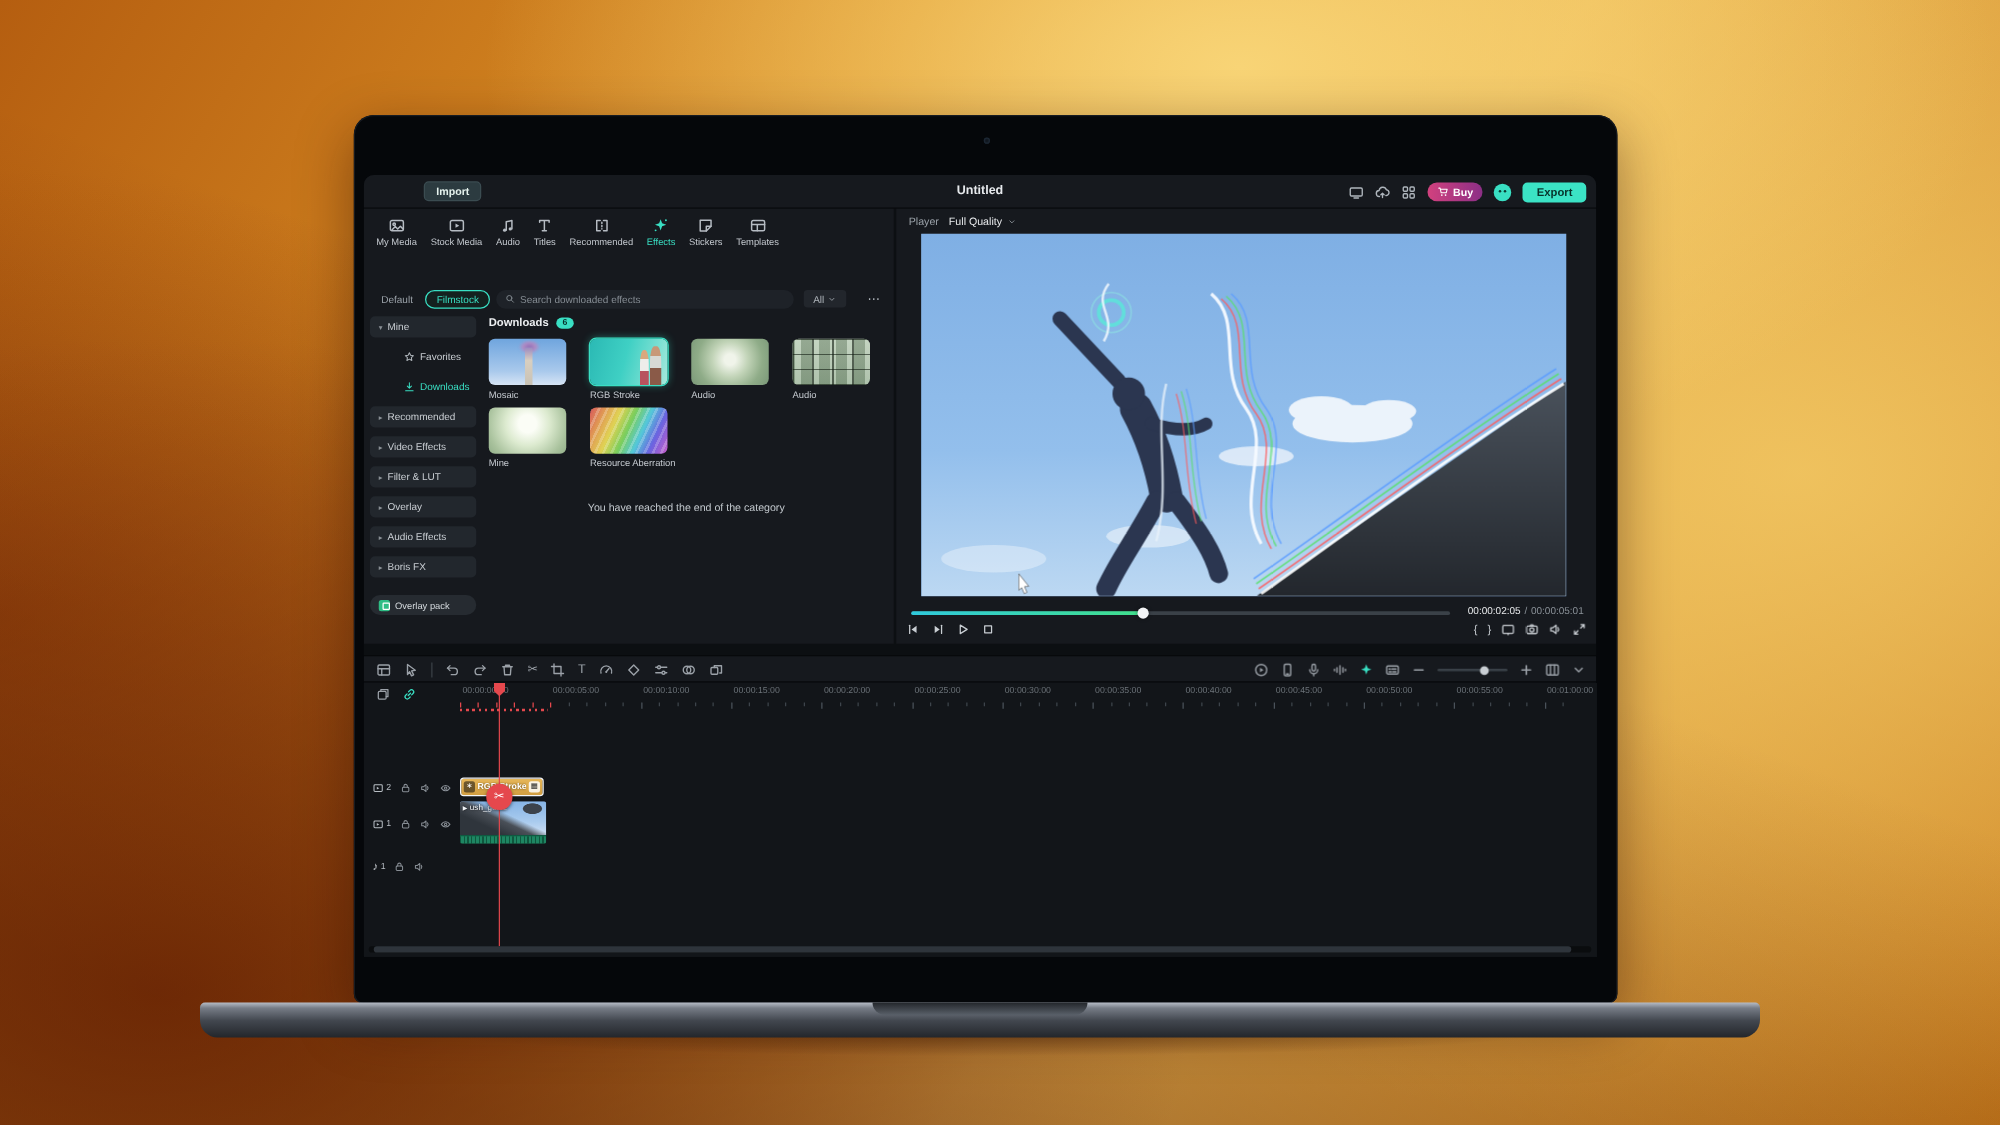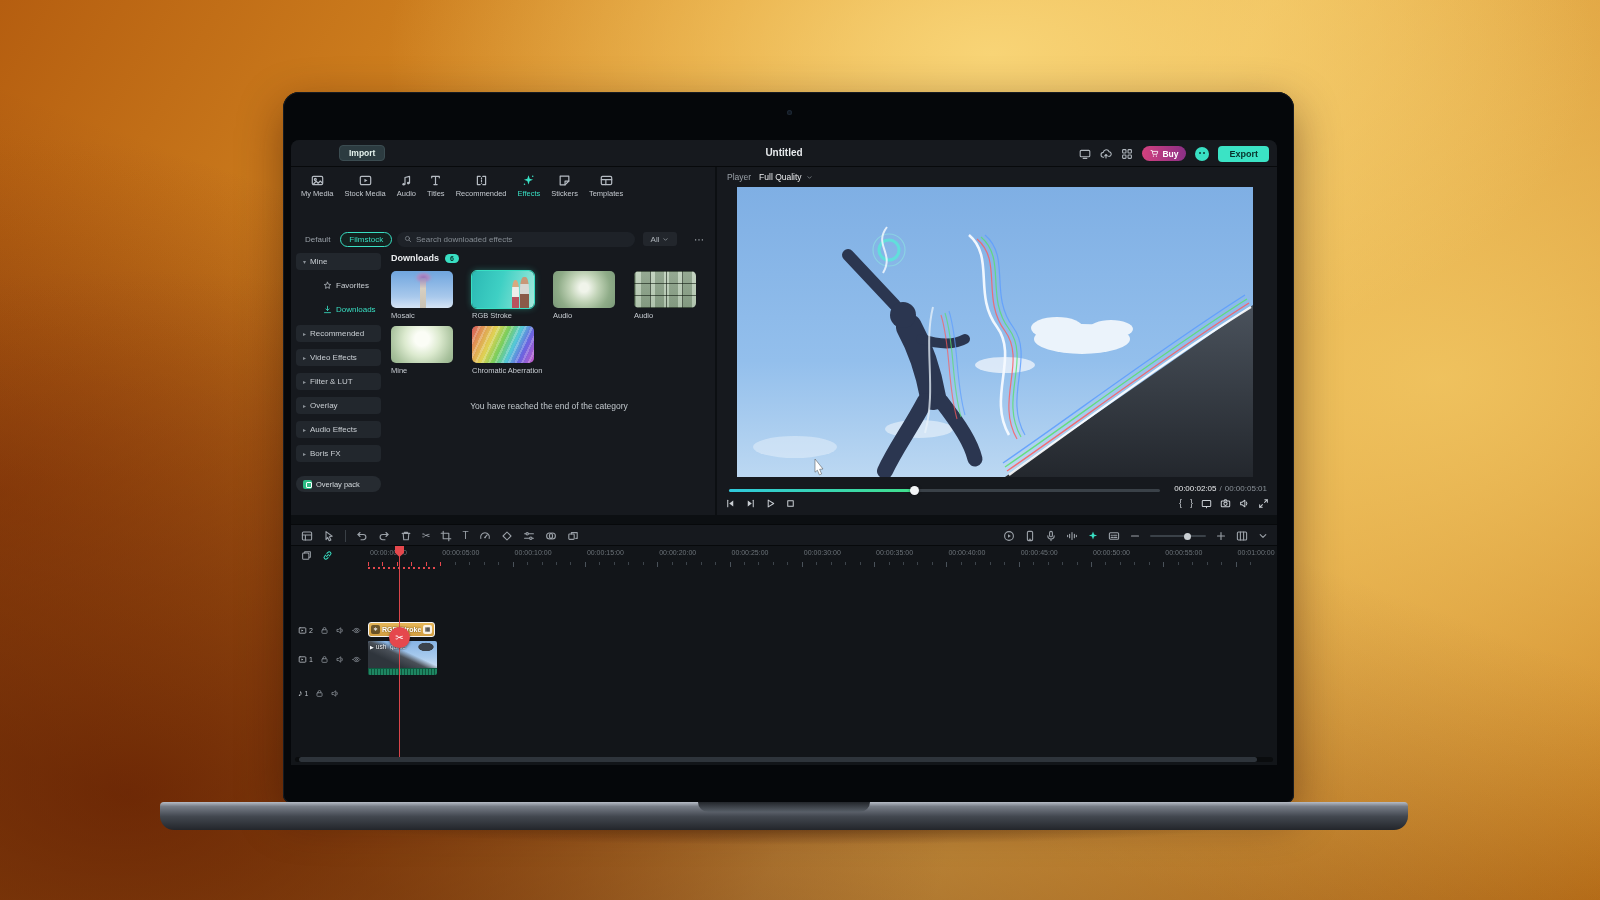--- a/index.html
+++ b/index.html
@@ -444,21 +444,21 @@
                 <div class="card">
                   <div class="thumb t-tvwall"></div>
                   <div class="clabel">Audio</div>
                 </div>
                 <div class="card">
                   <div class="thumb t-glow"></div>
                   <div class="clabel">Mine</div>
                 </div>
                 <div class="card">
                   <div class="thumb t-chromatic"></div>
-                  <div class="clabel">Chromatic Aberration</div>
+                  <div class="clabel">Resource Aberration</div>
                 </div>
               </div>
             <div class="end-msg">You have reached the end of the category</div>
           </div>
         </div>
 
         <div class="right-panel">
           <div class="player-header">
             <span class="p-label">Player</span>
             <span class="p-quality">

